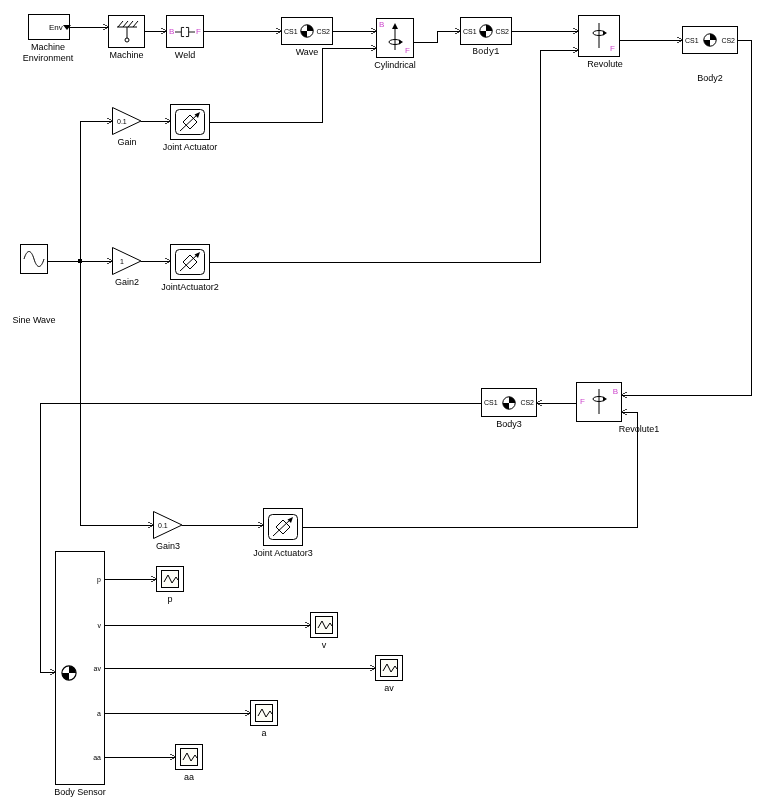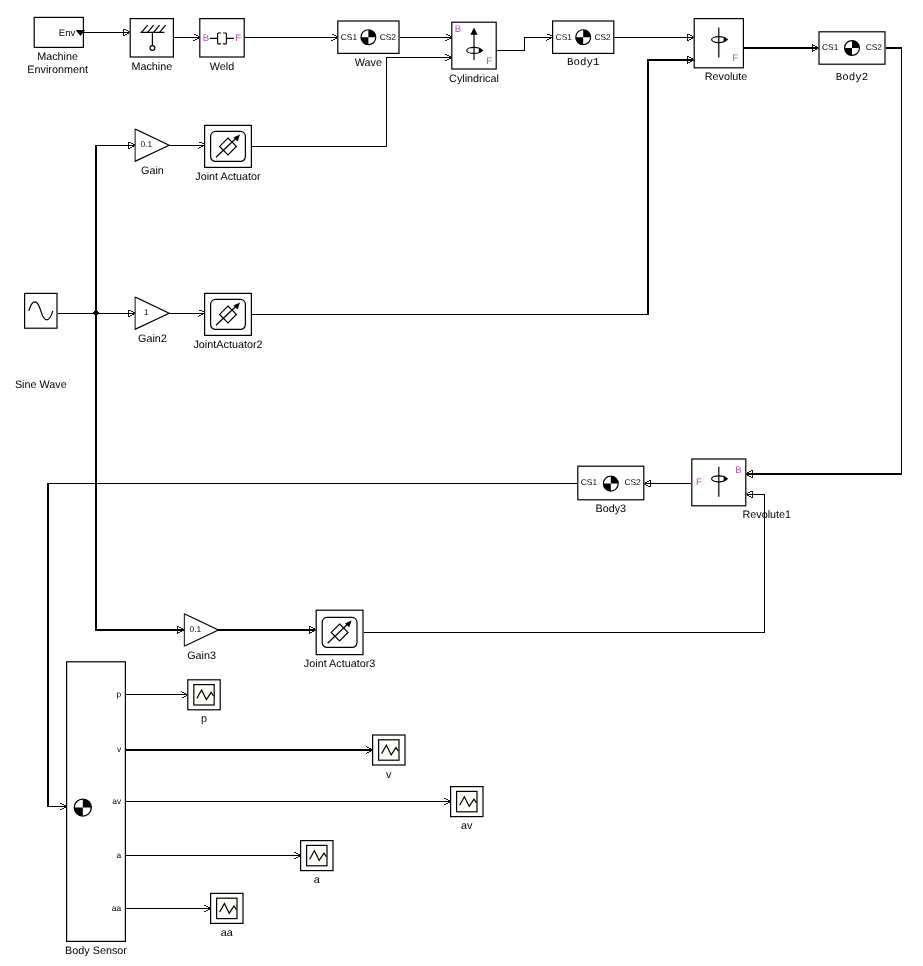--- a/index.html
+++ b/index.html
@@ -153,21 +153,21 @@
 
   <div class="block flexb" style="left:682px;top:26px;width:56px;height:28px;">
     <span class="cs">CS1</span>
     <svg width="14" height="14" viewBox="0 0 14 14">
       <circle cx="7" cy="7" r="6.2" fill="#fff" stroke="#000"></circle>
       <path d="M7,7 L7,0.8 A6.2,6.2 0 0 1 13.2,7 Z" fill="#000"></path>
       <path d="M7,7 L7,13.2 A6.2,6.2 0 0 1 0.8,7 Z" fill="#000"></path>
     </svg>
     <span class="cs">CS2</span>
   </div>
-  <div class="blklabel" style="left:682px;top:60px;width:56px;font-family:Liberation Mono, monospace;">Body2</div>
+  <div class="blklabel" style="left:682px;top:73px;width:56px;">Body2</div>
 
   <div class="gainwrap" style="left:112px;top:107px;width:30px;height:28px;">
     <svg width="30" height="28" viewBox="0 0 30 28">
       <polygon points="0.5,0.5 0.5,27.5 29,14" fill="#fff" stroke="#000"></polygon>
     </svg>
     <span class="gainval">0.1</span>
   </div>
   <div class="blklabel" style="left:112px;top:137px;width:30px;">Gain</div>
 
   <div class="block flexc" style="left:170px;top:104px;width:40px;height:36px;">

